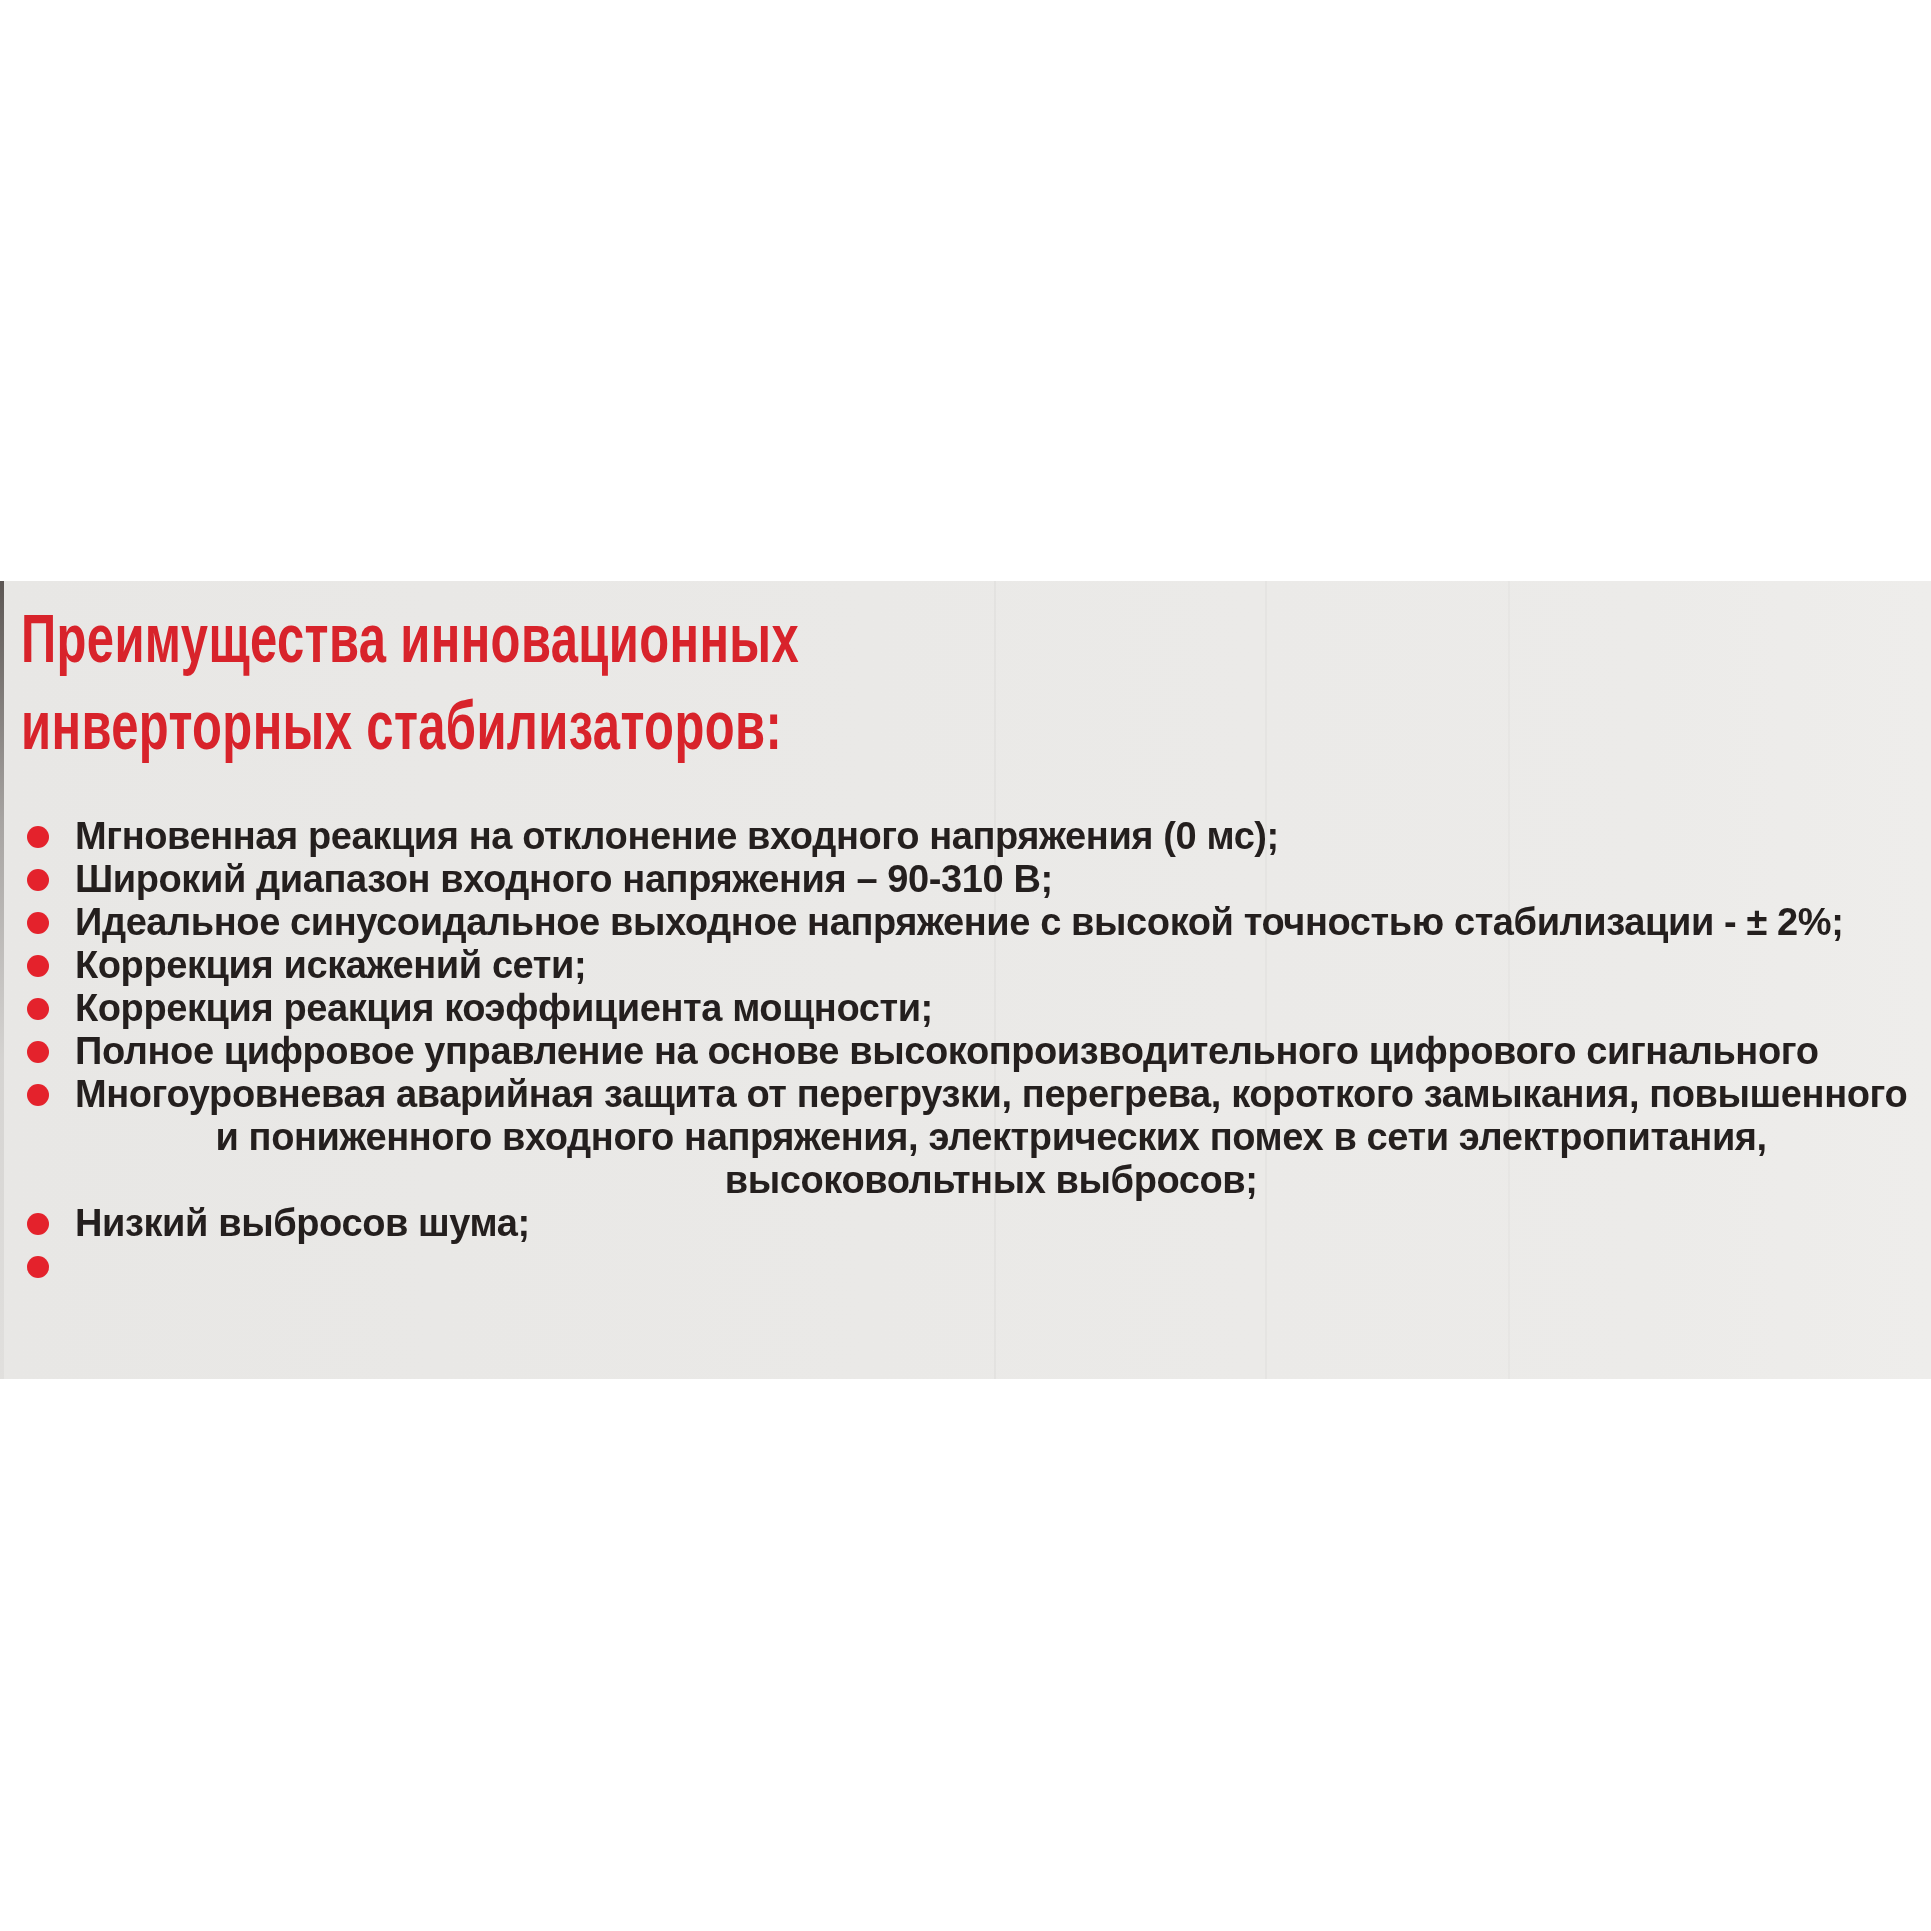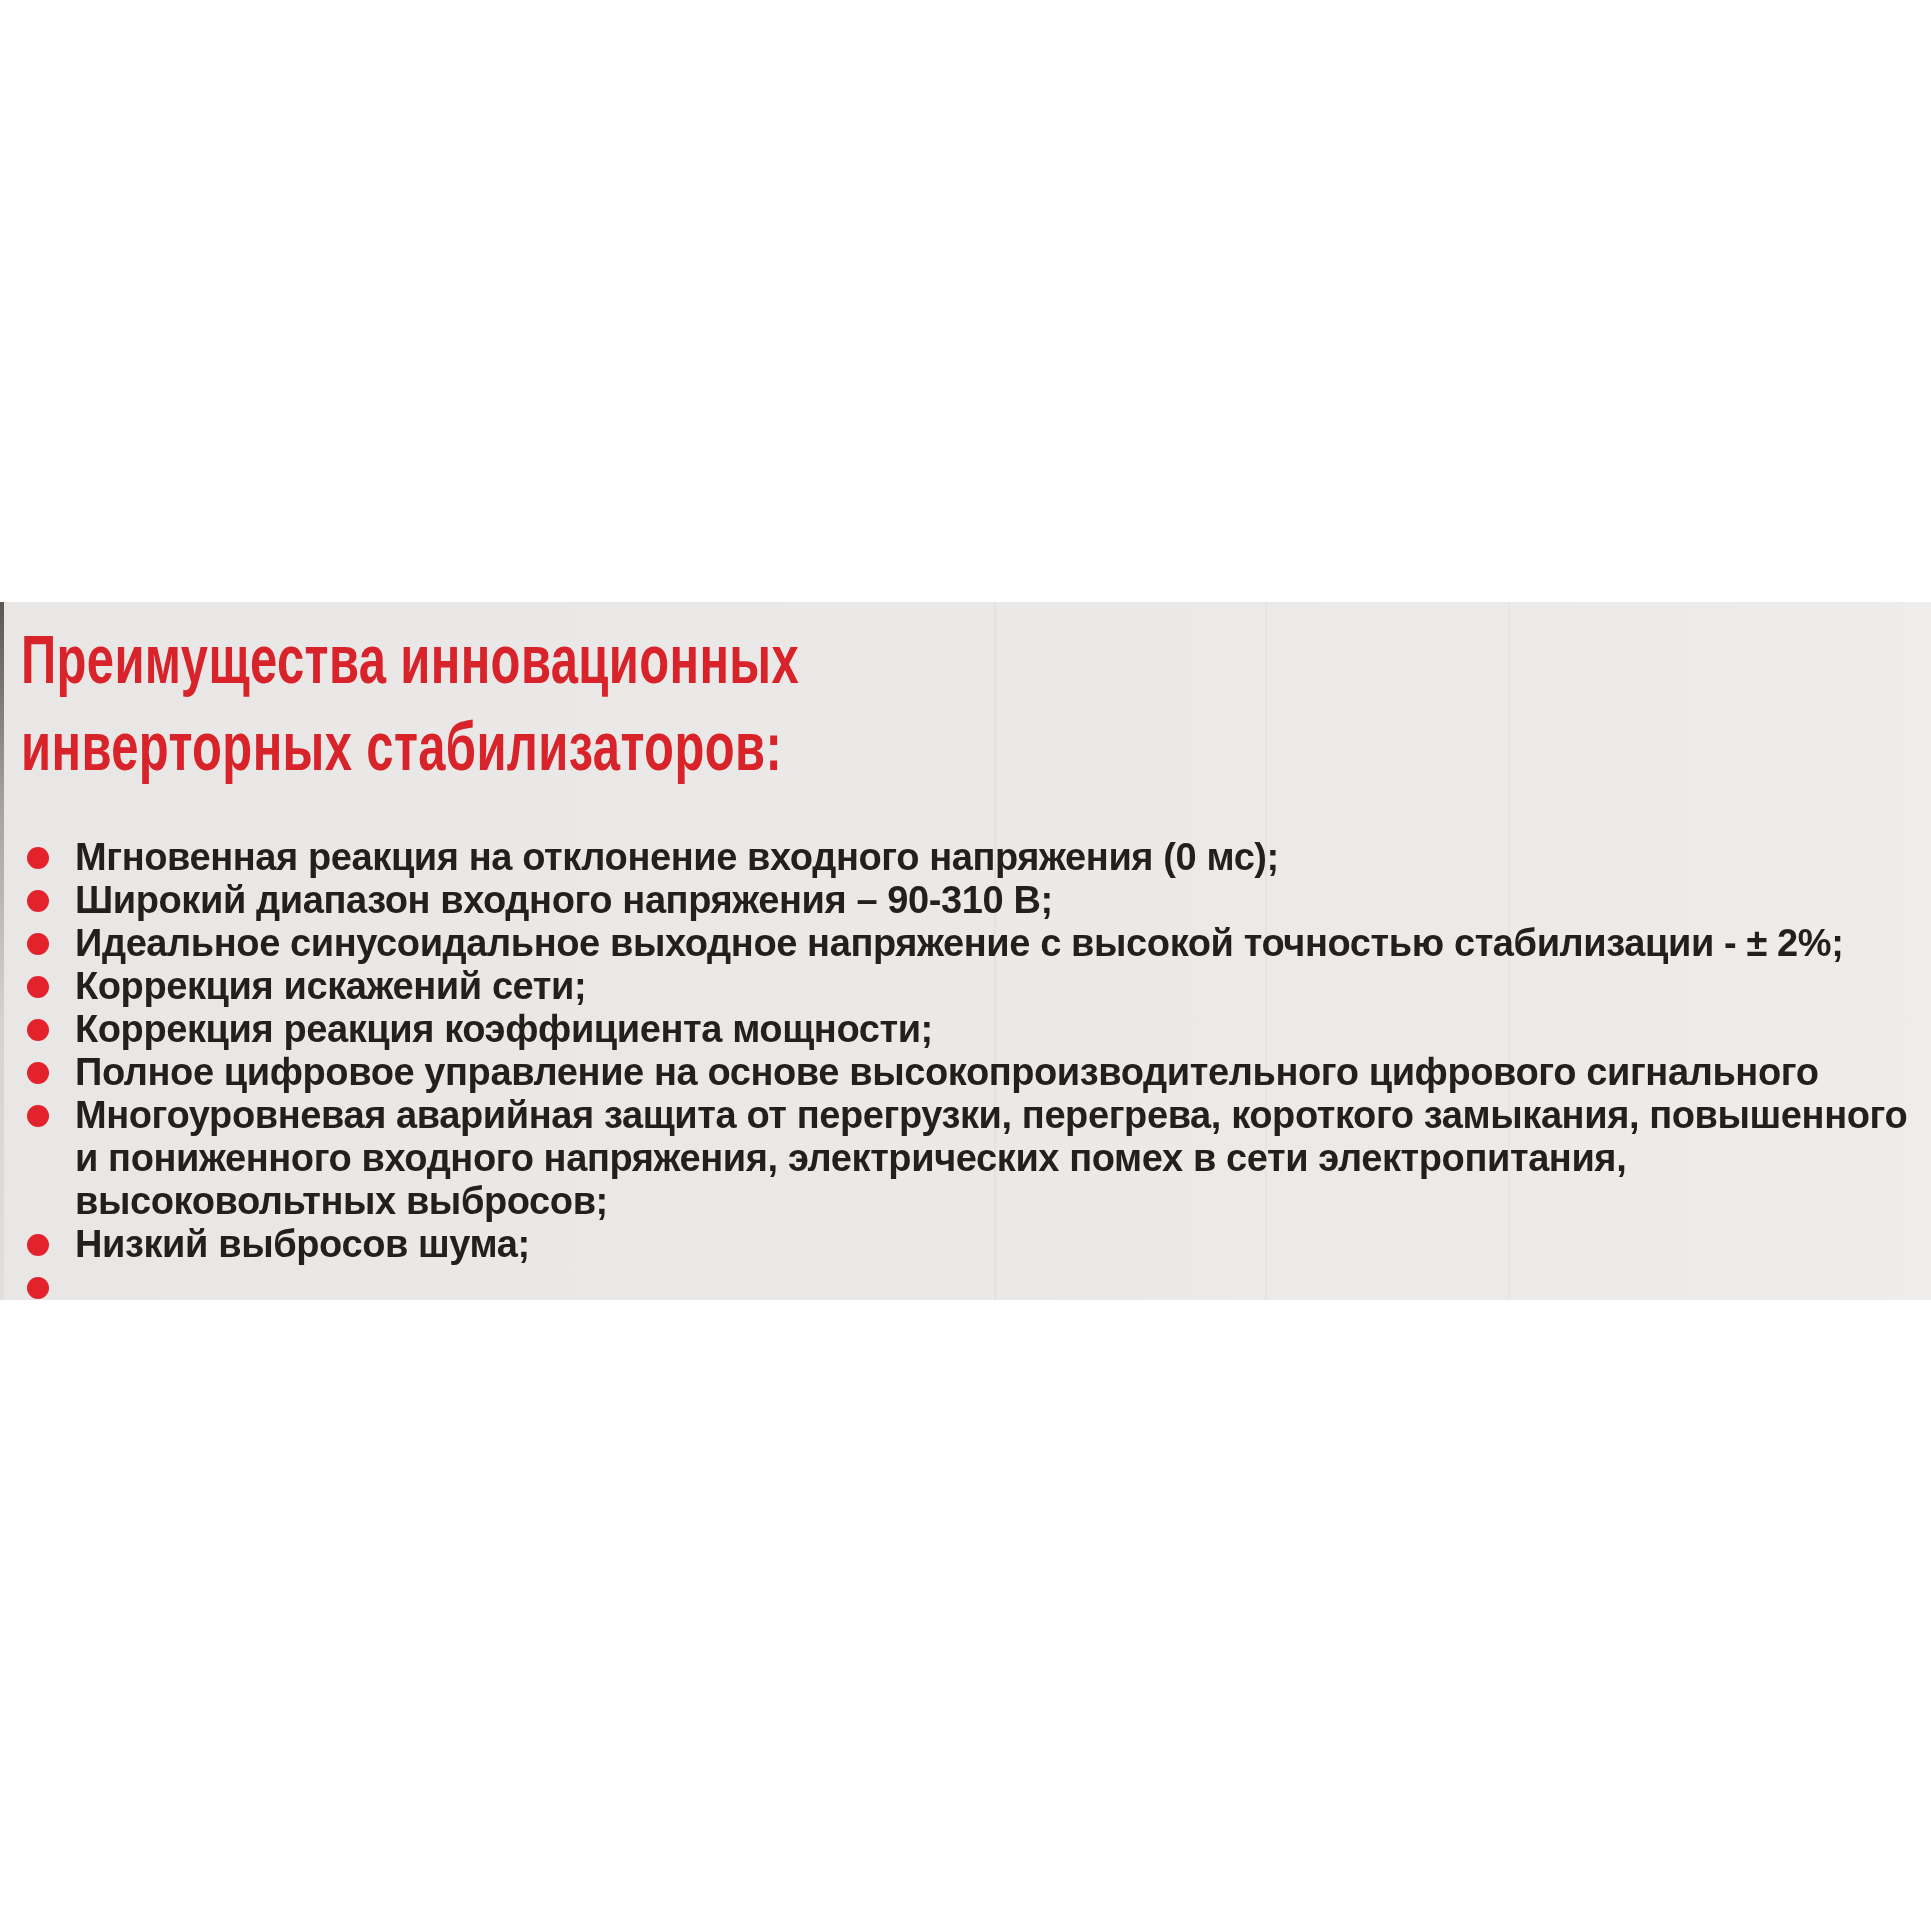--- a/index.html
+++ b/index.html
@@ -9,21 +9,21 @@
     font-family:"Liberation Sans", sans-serif;
     overflow:hidden;
     position:relative;
   }
   .photo{
     position:absolute;inset:0;
     background:#ffffff;
   }
   .panel{
     position:absolute;
-    left:0;top:602px;width:1931px;height:698px;
+    left:0;top:581px;width:1931px;height:798px;
     background:linear-gradient(90deg,#e8e7e5 0%,var(--panel) 45%,#ecebe9 85%,#eeedeb 100%);
     overflow:hidden;
     text-decoration:underline;
   }
   .edge-shadow{
     position:absolute;left:0;top:0;width:3.9px;height:100%;
     background:linear-gradient(180deg,rgba(45,38,35,0.75) 0%,rgba(45,38,35,0.35) 30%,rgba(45,38,35,0.10) 60%,rgba(45,38,35,0.04) 100%);
   }
   .crease{
     position:absolute;top:0;height:100%;width:1.9px;
@@ -62,21 +62,21 @@
     align-items:flex-start;
   }
   .dot{
     flex:0 0 auto;
     width:22px;height:22px;
     margin:10.6px 26px 0 27px;
     border-radius:50%;
     background:var(--bullet-red);
   }
   .itext{flex:0 1 auto;}
-  .tline{white-space:nowrap;}
+  .tline{white-space:nowrap;text-align:center;}
 </style>
 </head>
 <body style="--panel: #eae9e7; --heading-red: #d8232b; --bullet-red: #e4222c; --text: #241f1e; background: rgb(255, 255, 255);">
 
 <div class="photo">
   <div class="panel">
     <div class="edge-shadow"></div>
     <div class="crease c1"></div>
     <div class="crease c2"></div>
     <div class="crease c3"></div>

